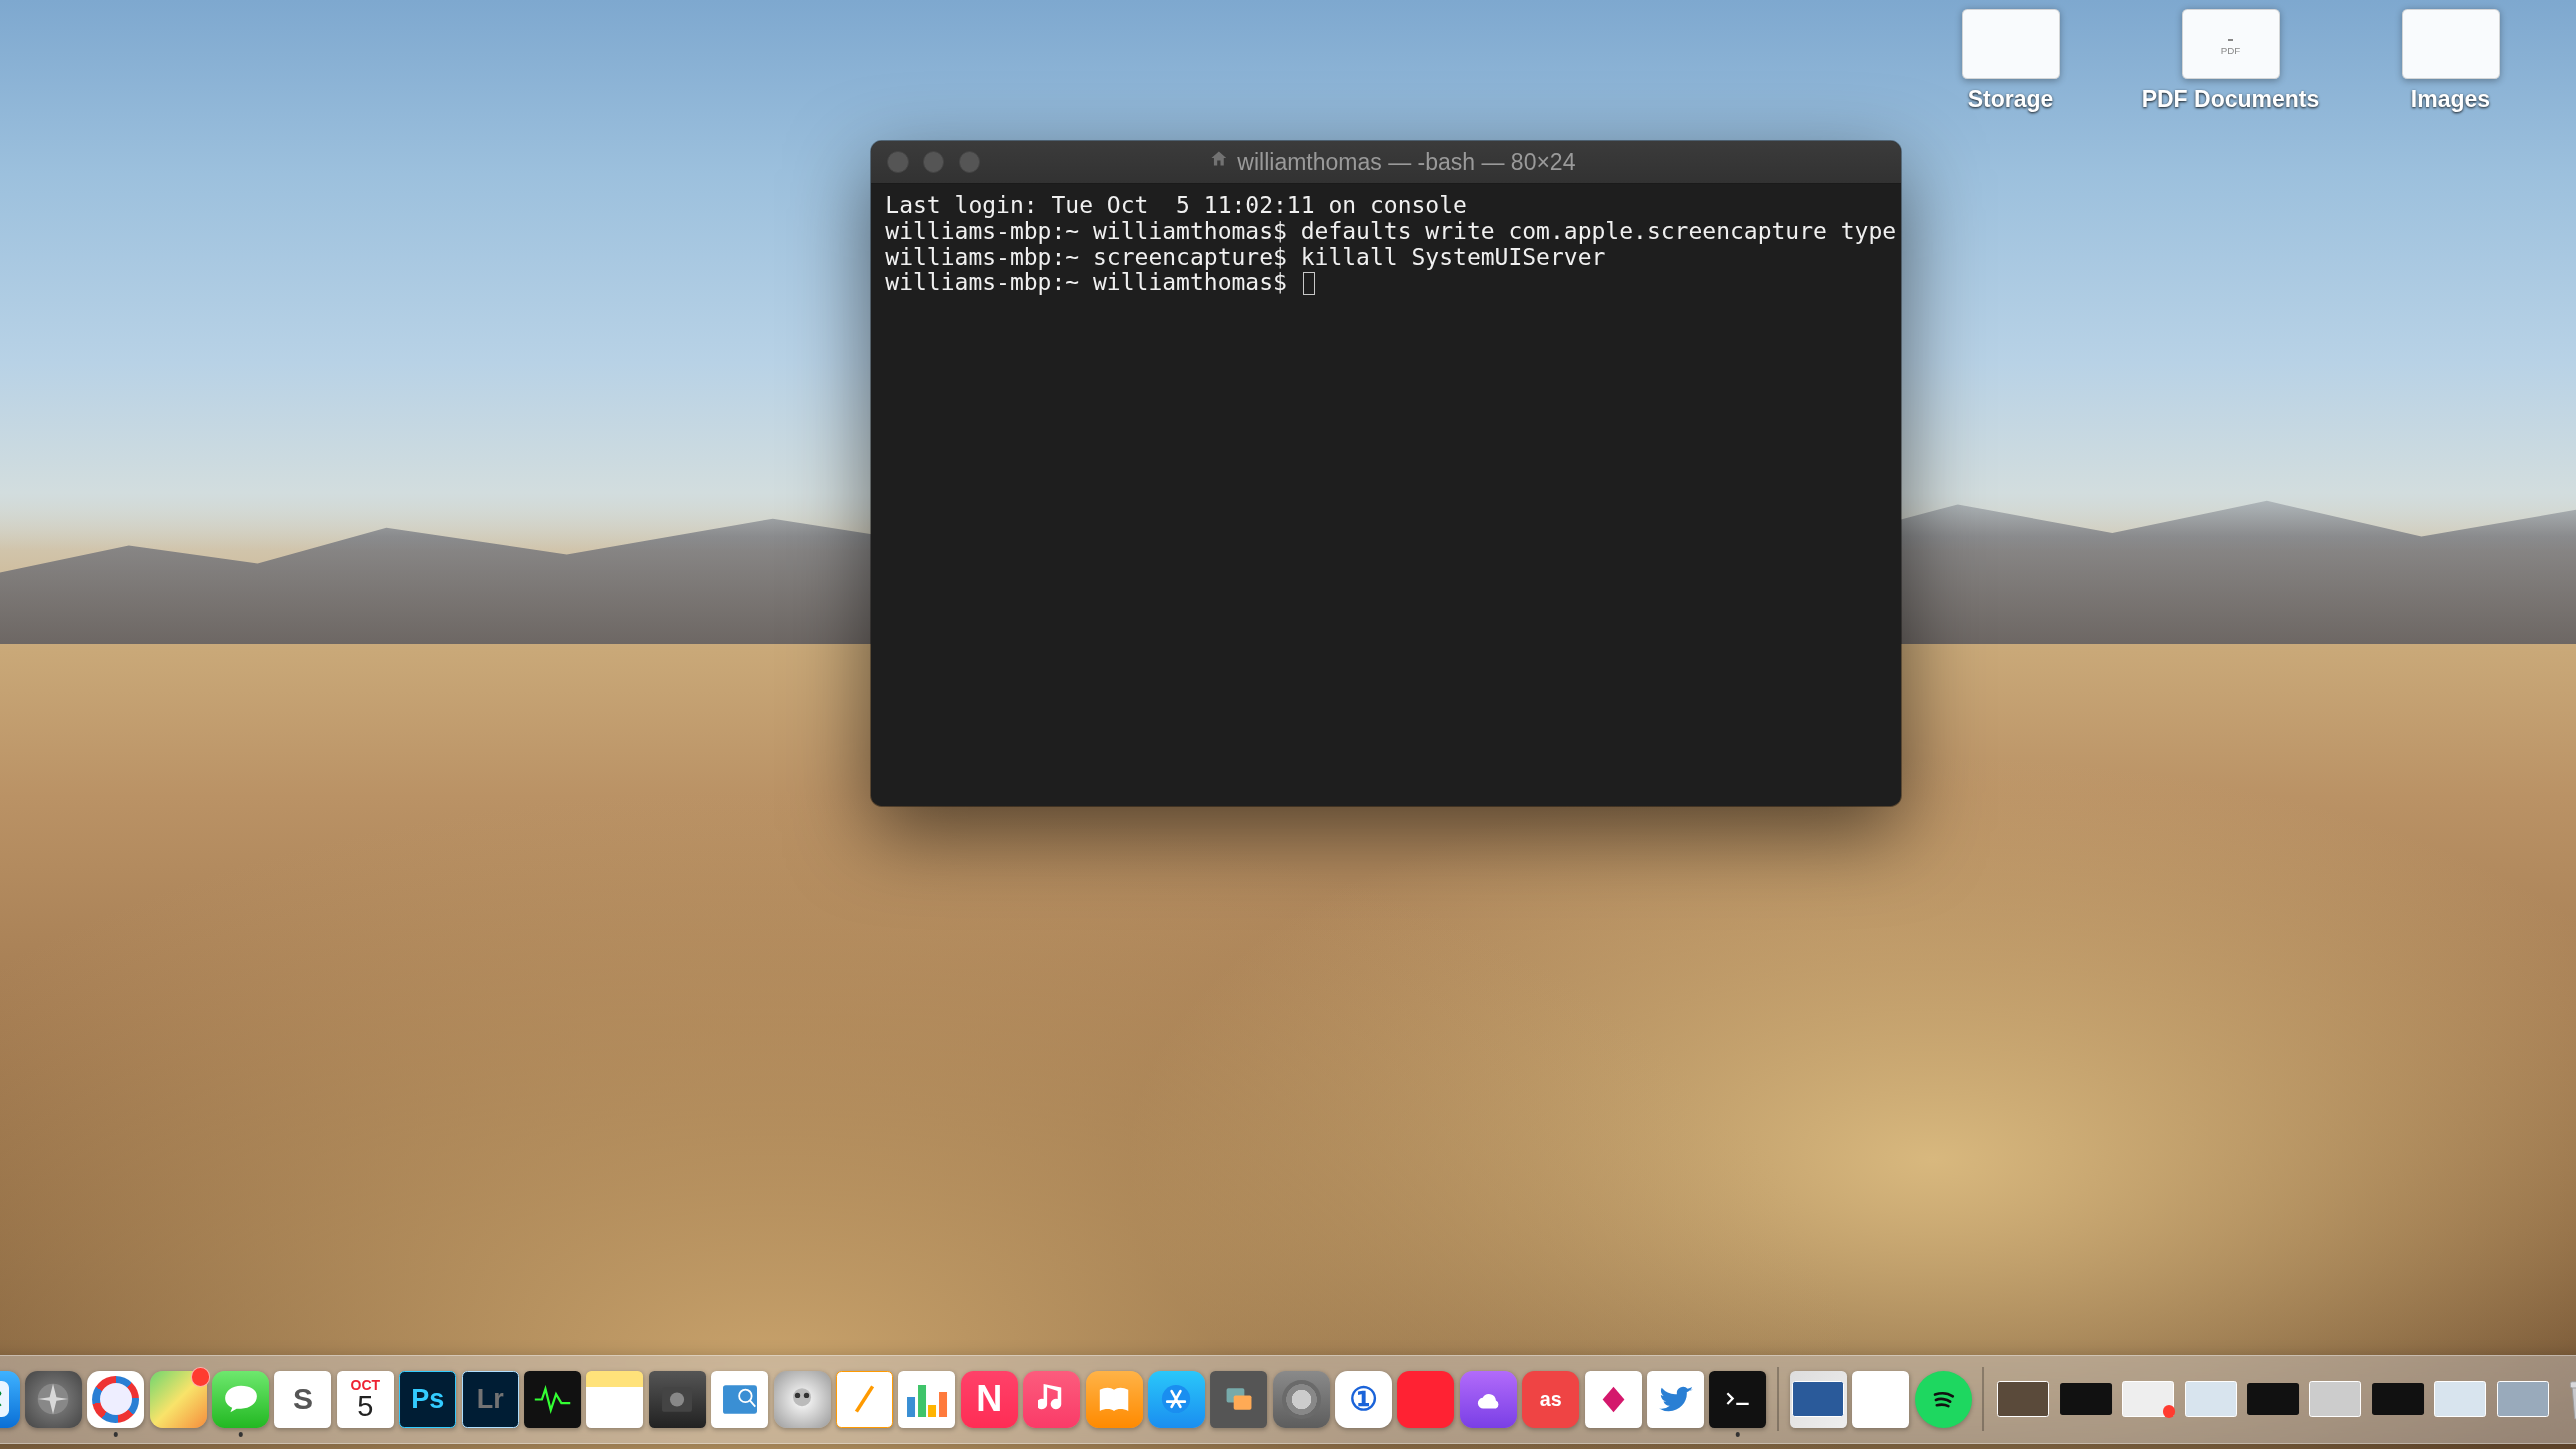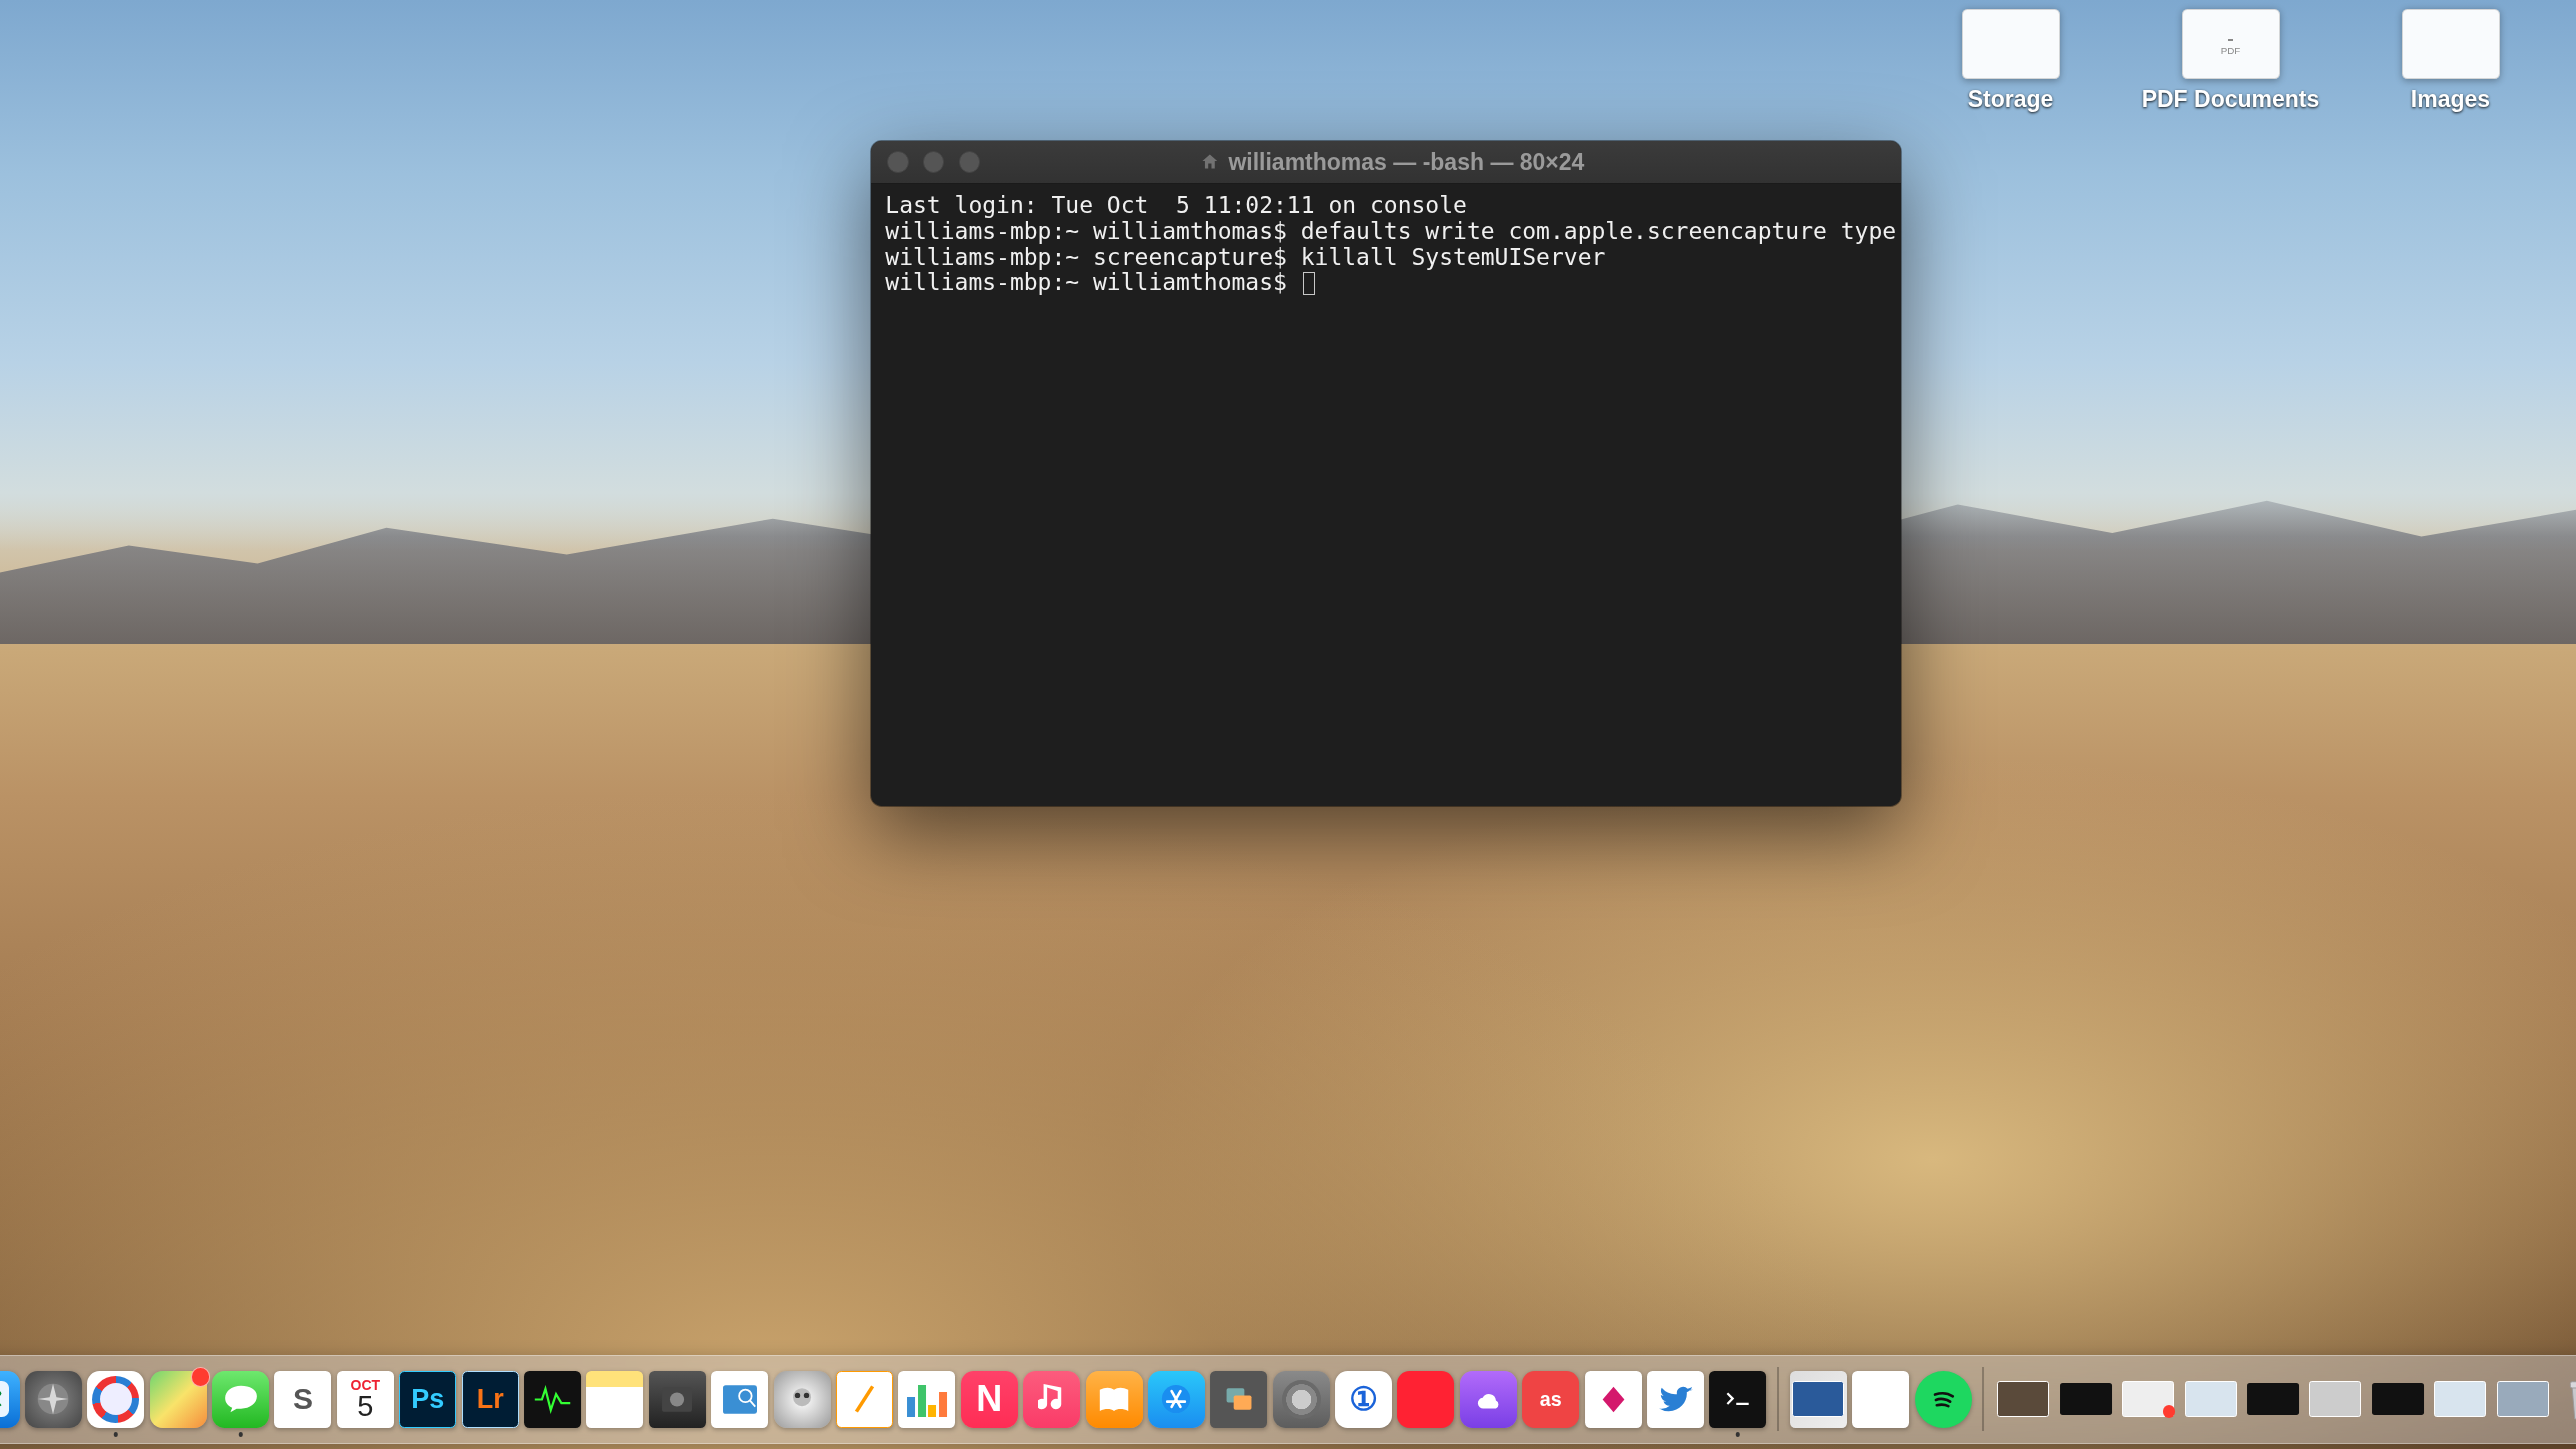--- a/index.html
+++ b/index.html
@@ -65,21 +65,21 @@
 }
 .tbar {
   height: 43px; background: linear-gradient(180deg,#3b3b3b,#323232);
   display: flex; align-items: center; padding: 0 16px;
   border-bottom: 0.9px solid #1a1a1a;
 }
 .traffic { display: flex; gap: 14.3px; }
 .tl { width: 21.5px; height: 21.5px; border-radius: 50%; background: #555; border: 0.9px solid #444; }
 .ttitle {
   flex: 1; text-align: center; color: #9a9a9a; font-size: 23px;
-  display: flex; align-items: center; justify-content: center; gap: 9px; font-weight: bold;
+  display: flex; align-items: flex-start; justify-content: center; gap: 9px;
 }
 .home-ico { width: 19.7px; height: 19.7px; opacity: 0.6; }
 .tbody {
   padding: 9px 14.3px; font-family: "Menlo","Monaco",monospace;
   font-size: 23px; line-height: 1.12; color: #f0f0f0; white-space: pre;
 }
 .cursor-box {
   display: inline-block; width: 12.5px; height: 23px;
   border: 1.8px solid #c8c8c8; vertical-align: text-bottom; margin-left: 1.8px;
 }
@@ -113,21 +113,21 @@
 }
 
 .c-finder{background:linear-gradient(180deg,#3fb2ff,#0a6fd6);}
 .c-launch{background:radial-gradient(circle,#888,#444);}
 .c-safari{background:#fff;}
 .c-maps{background:linear-gradient(135deg,#6fd66f,#f8e36a,#f58d3c);}
 .c-msg{background:linear-gradient(180deg,#6ee86e,#22b822);}
 .c-sub{background:#fff;color:#555;}
 .c-cal{background:#fff;color:#e23;}
 .c-ps{background:#001d34;color:#3cf;border:1.8px solid #3cf;}
-.c-lr{background:#001d34;color:#f97316;border:1.8px solid #aedfff;}
+.c-lr{background:#001d34;color:#737373;border:1.8px solid #aedfff;}
 .c-act{background:#111;}
 .c-notes{background:linear-gradient(180deg,#ffe27a 28%,#fff 28%);}
 .c-img{background:linear-gradient(180deg,#555,#222);}
 .c-pre{background:#fff;}
 .c-aut{background:radial-gradient(circle,#fff,#999);}
 .c-pages{background:#fff;border:1.8px solid #ff9a00;}
 .c-num{background:#fff;}
 .c-news{background:linear-gradient(180deg,#ff4169,#ff2d55);}
 .c-music{background:linear-gradient(180deg,#fc5c7d,#fa3b68);}
 .c-books{background:linear-gradient(180deg,#ffb347,#ff8a00);}

